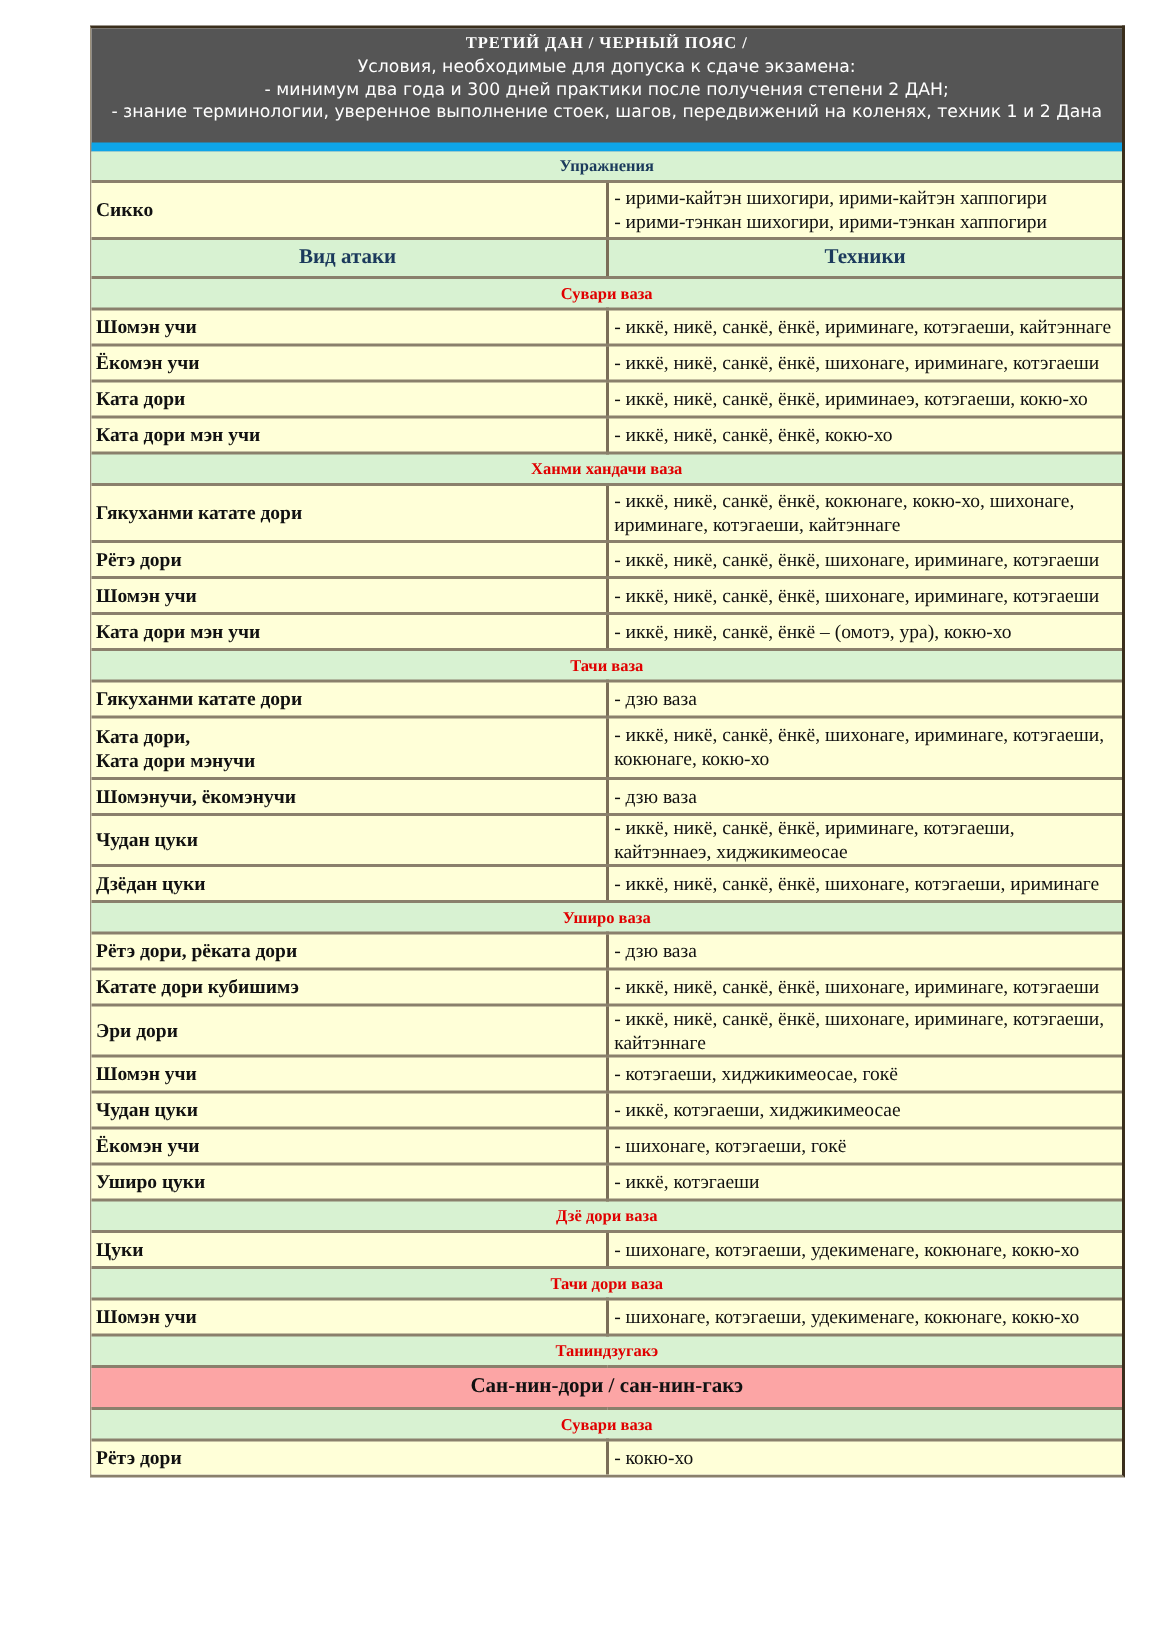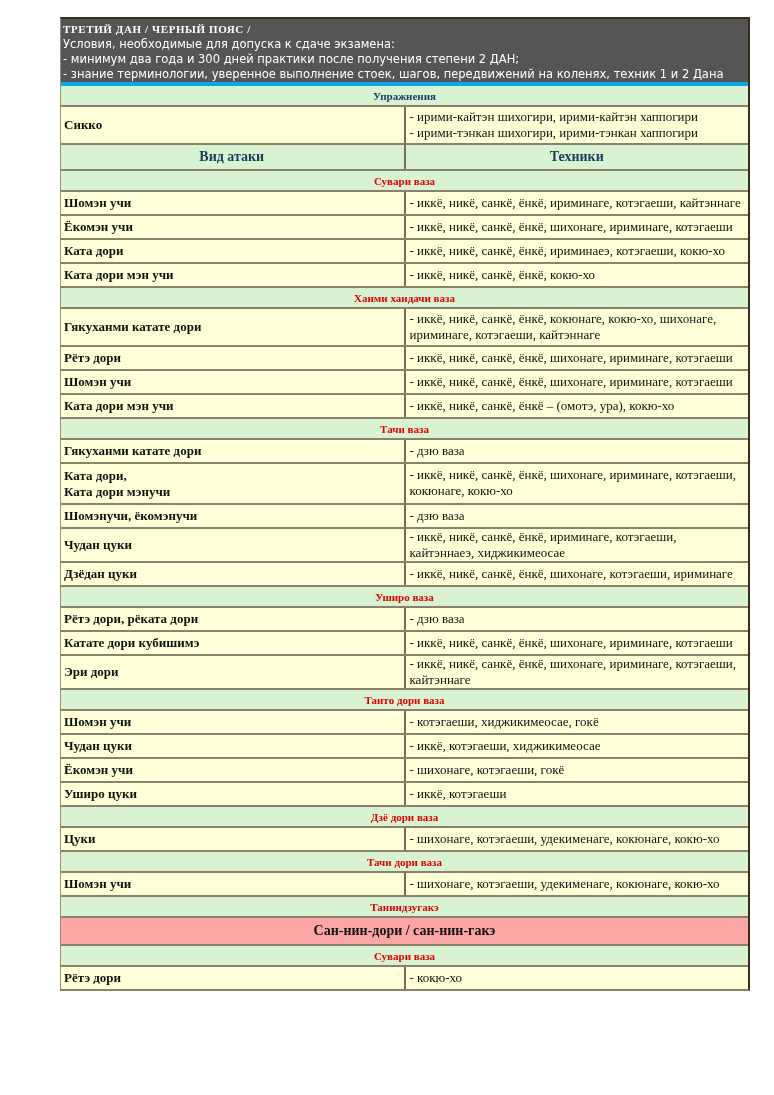--- a/index.html
+++ b/index.html
@@ -6,24 +6,24 @@
   body { width: 774px; height: 1095px; position: relative; overflow: hidden; }
   .sheet {
     position: absolute; left: 60px; top: 17px; width: 690px;
     border-top: 2px solid #3a2e1c;
     border-left: 1px solid #9a8f7a;
     border-right: 2px solid #3a2e1c;
     border-bottom: 2px solid #8a806c;
     box-sizing: border-box;
   }
   .hdr {
-    background: #555555; color: #ffffff; 
+    background: #555555; color: #ffffff; text-align: center;
     font-family: "DejaVu Sans", sans-serif; font-size: 11.5px; line-height: 15px;
-    padding: 3px 2px 0 2px;
-    border-bottom: 4px solid #0ea5e9;
+    padding: 3px 2px 13px 2px;
+    border-bottom: 6px solid #0ea5e9;
   }
   .hdr .t { font-family: "Liberation Serif", serif; font-weight: bold; font-size: 11px; letter-spacing: 0.6px; }
   table { border-collapse: collapse; width: 100%; table-layout: fixed; padding-left: 25px; }
   td {
     border-bottom: 2px solid #8a806c;
     font-family: "Liberation Serif", serif; font-size: 13px; color: #111;
     padding: 0 4px; vertical-align: middle;
   }
   td.k { width: 193px; font-weight: bold; background: #ffffd8; border-right: 2px solid #7a6e58; height: 22px; padding-left: 3px; }
   td.v { background: #ffffd8; height: 22px; line-height: 16px; padding-left: 4px; }
@@ -144,23 +144,20 @@
     <tr>
           <td class="k">Катате дори кубишимэ</td>
           <td class="v">- иккё, никё, санкё, ёнкё, шихонаге, ириминаге, котэгаеши</td>
         </tr>
     <tr>
           <td class="k">Эри дори</td>
           <td class="v">- иккё, никё, санкё, ёнкё, шихонаге, ириминаге, котэгаеши, кайтэннаге</td>
         </tr>
 
     <tr>
-          <td colspan="2" class="sec">Танто дори ваза</td>
-        </tr>
-    <tr>
           <td class="k">Шомэн учи</td>
           <td class="v">- котэгаеши, хиджикимеосае, гокё</td>
         </tr>
     <tr>
           <td class="k">Чудан цуки</td>
           <td class="v">- иккё, котэгаеши, хиджикимеосае</td>
         </tr>
     <tr>
           <td class="k">Ёкомэн учи</td>
           <td class="v">- шихонаге, котэгаеши, гокё</td>

